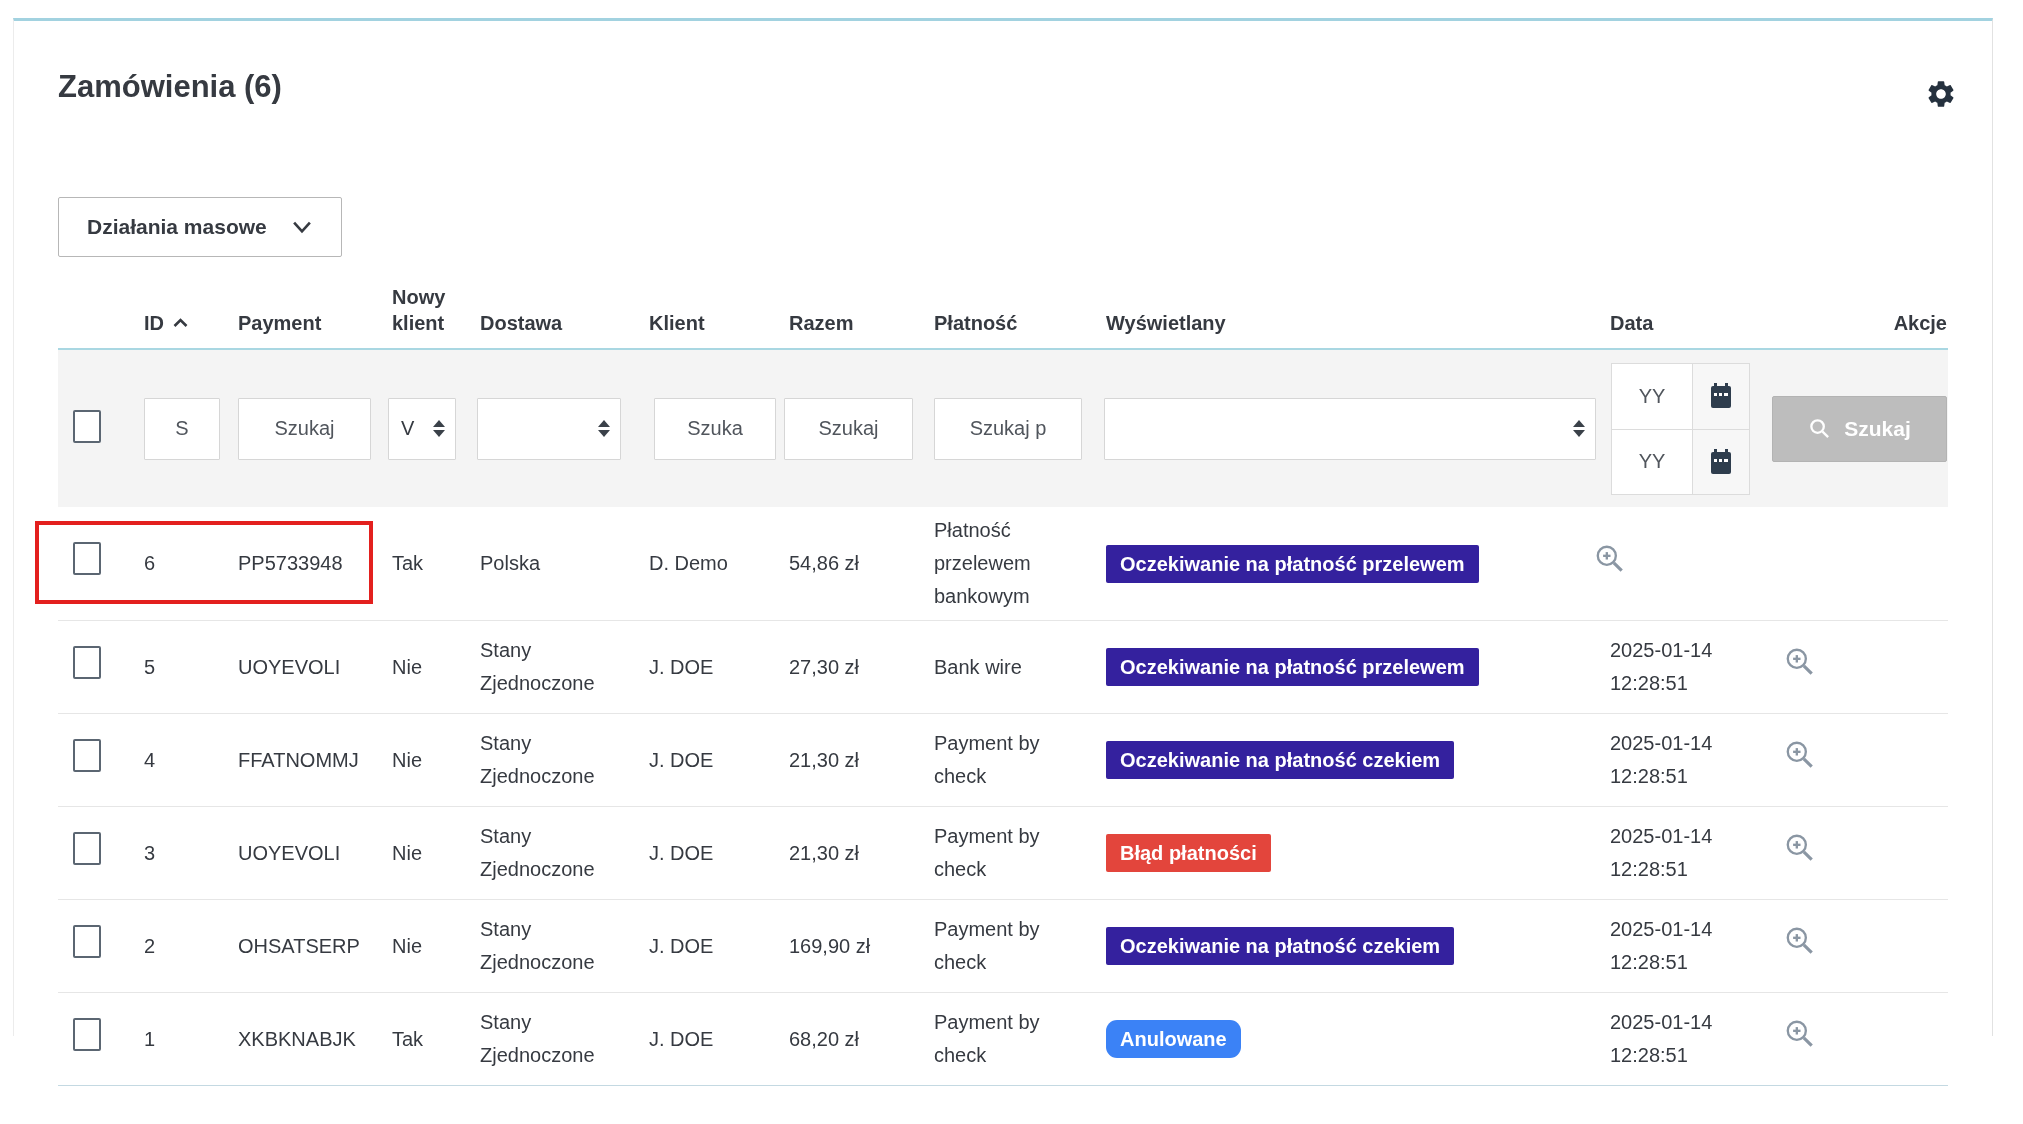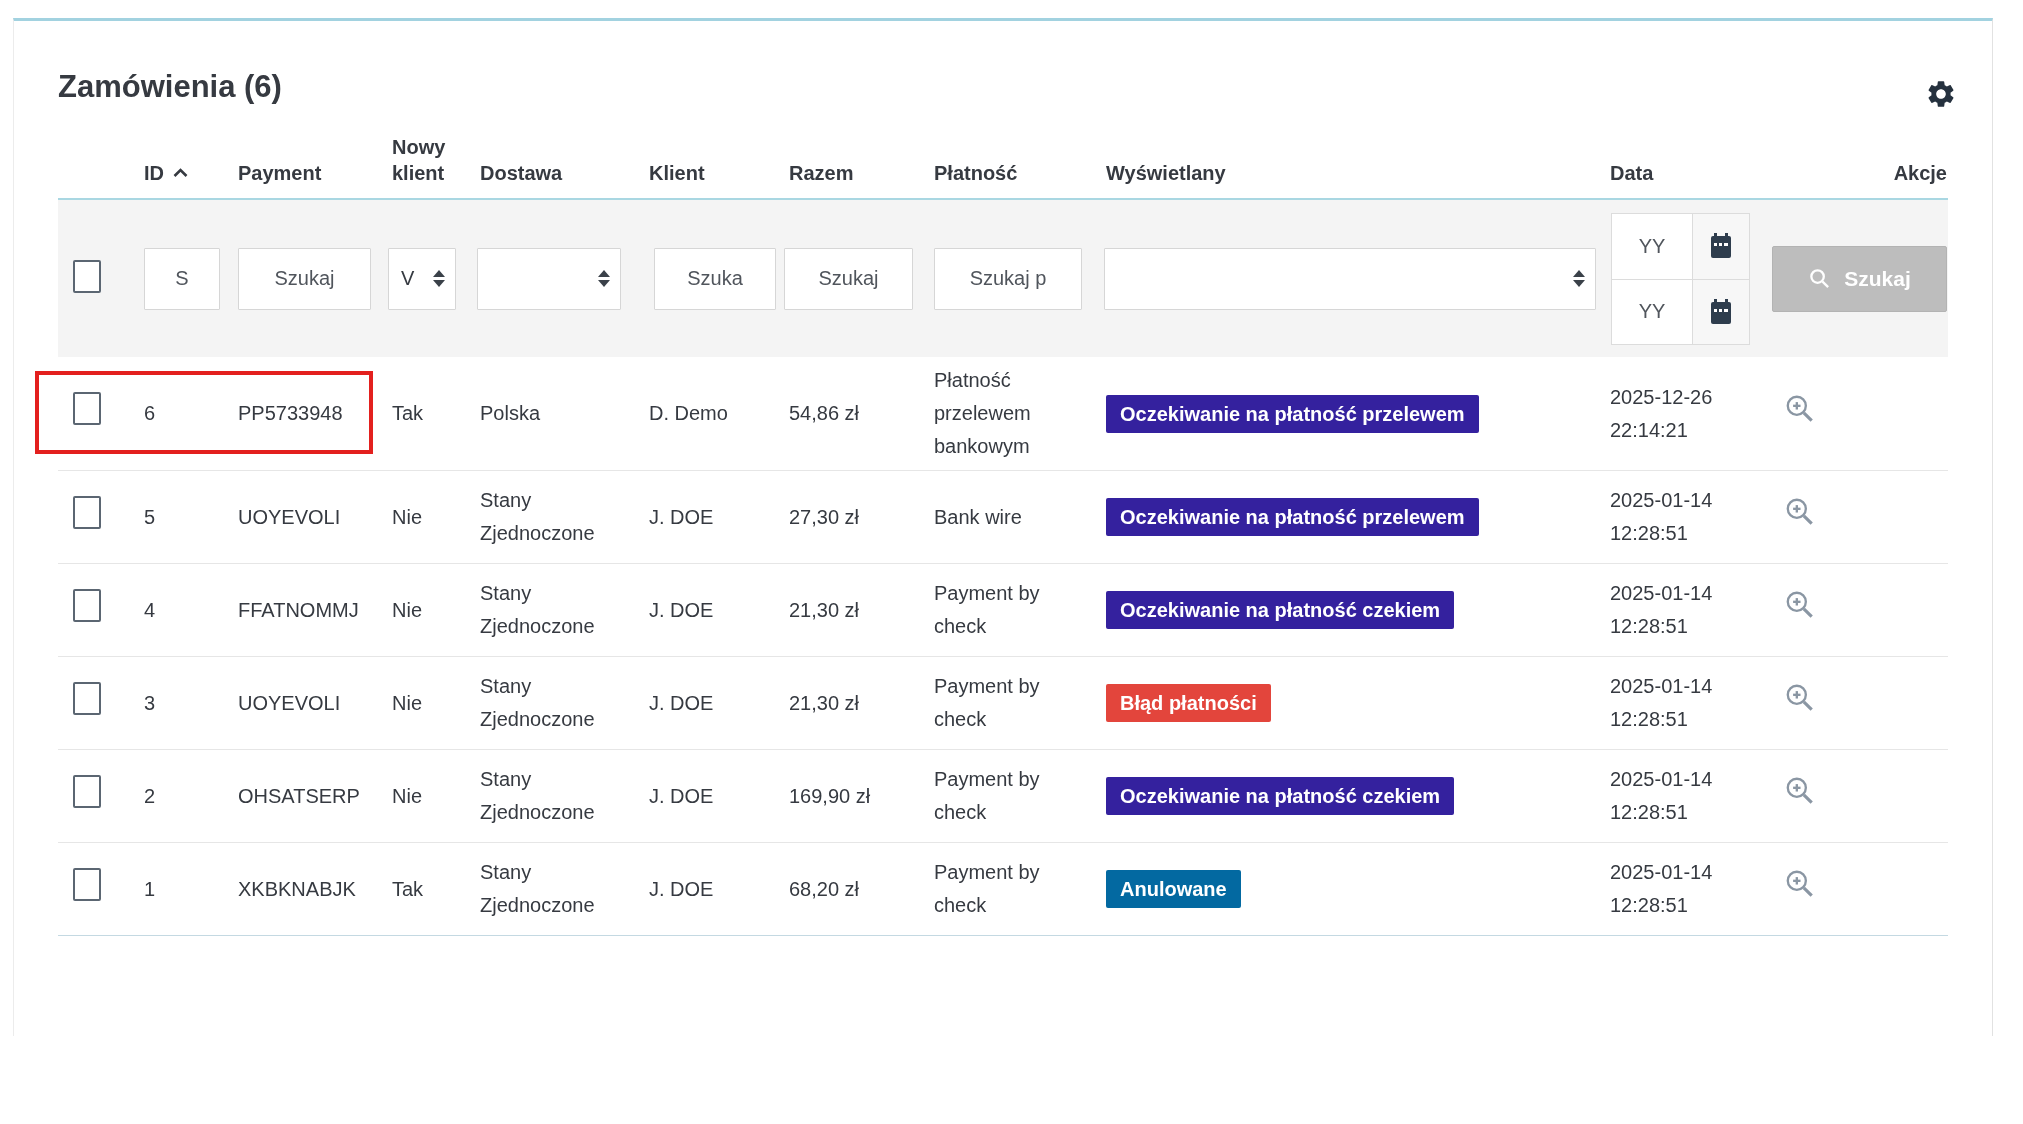--- a/index.html
+++ b/index.html
@@ -168,20 +168,26 @@
   <div class="inner">
 
     <h1 class="page-title">Zamówienia (6)</h1>
 
     <button class="gear-btn">
       <svg viewBox="0 0 24 24">
           <path d="M19.14,12.94c0.04-0.3,0.06-0.61,0.06-0.94c0-0.32-0.02-0.64-0.07-0.94l2.03-1.58c0.18-0.14,0.23-0.41,0.12-0.61 l-1.92-3.32c-0.12-0.22-0.37-0.29-0.59-0.22l-2.39,0.96c-0.5-0.38-1.03-0.7-1.62-0.94L14.4,2.81c-0.04-0.24-0.24-0.41-0.48-0.41 h-3.84c-0.24,0-0.43,0.17-0.47,0.41L9.25,5.35C8.66,5.59,8.12,5.92,7.63,6.29L5.24,5.33c-0.22-0.08-0.47,0-0.59,0.22L2.74,8.87 C2.62,9.08,2.66,9.34,2.86,9.48l2.03,1.58C4.84,11.36,4.8,11.69,4.8,12s0.02,0.64,0.07,0.94l-2.03,1.58 c-0.18,0.14-0.23,0.41-0.12,0.61l1.92,3.32c0.12,0.22,0.37,0.29,0.59,0.22l2.39-0.96c0.5,0.38,1.03,0.7,1.62,0.94l0.36,2.54 c0.05,0.24,0.24,0.41,0.48,0.41h3.84c0.24,0,0.44-0.17,0.47-0.41l0.36-2.54c0.59-0.24,1.13-0.56,1.62-0.94l2.39,0.96 c0.22,0.08,0.47,0,0.59-0.22l1.92-3.32c0.12-0.22,0.07-0.47-0.12-0.61L19.14,12.94z M12,15.6c-1.98,0-3.6-1.62-3.6-3.6 s1.62-3.6,3.6-3.6s3.6,1.62,3.6,3.6S13.98,15.6,12,15.6z"></path>
         </svg>
     </button>
 
+    <button class="bulk-btn">
+      <span>Działania masowe</span>
+      <svg viewBox="0 0 24 16">
+          <polyline points="3 3 12 13 21 3"></polyline>
+        </svg>
+    </button>
 
     <div class="thead">
       <div class="col col-check"></div>
       <div class="col col-id">
         <span class="th-id">
           <span>ID</span>
           <svg viewBox="0 0 16 10">
               <polyline points="2 8 8 2 14 8"></polyline>
             </svg>
         </span>
@@ -294,24 +300,20 @@
       <span class="indeks-text">PP5733948</span>
     </div>
     <div class="col col-nowy">Tak</div>
     <div class="col col-dostawa">Polska</div>
     <div class="col col-klient">D. Demo</div>
     <div class="col col-razem">54,86 zł</div>
     <div class="col col-platnosc">Płatność przelewem bankowym</div>
     <div class="col col-wyswietlany">
       <span class="badge" style="background-color: rgb(52, 33, 158);">Oczekiwanie na płatność przelewem</span>
     </div>
-    <div class="col col-data">
-      <div>2025-12-26</div>
-      <div>22:14:21</div>
-    </div>
     <div class="col col-akcje">
       <span class="action">
         <svg viewBox="0 0 32 32" fill="none" stroke="#8a96a3" stroke-width="2.2">
                 <circle cx="13" cy="13" r="8.5"></circle>
                 <line x1="19.6" y1="19.6" x2="27" y2="27" stroke-width="3"></line>
                 <line x1="9.5" y1="13" x2="16.5" y2="13"></line>
                 <line x1="13" y1="9.5" x2="13" y2="16.5"></line>
               </svg>
       </span>
     </div>
@@ -448,21 +450,21 @@
     <div class="col col-id">1</div>
     <div class="col col-indeks">
       <span class="indeks-text">XKBKNABJK</span>
     </div>
     <div class="col col-nowy">Tak</div>
     <div class="col col-dostawa">Stany Zjednoczone</div>
     <div class="col col-klient">J. DOE</div>
     <div class="col col-razem">68,20 zł</div>
     <div class="col col-platnosc">Payment by check</div>
     <div class="col col-wyswietlany">
-      <span class="badge" style="background-color: #0369a1;">Anulowane</span>
+      <span class="badge" style="background-color: #3b82f6; border-radius: 11px;">Anulowane</span>
     </div>
     <div class="col col-data">
       <div>2025-01-14</div>
       <div>12:28:51</div>
     </div>
     <div class="col col-akcje">
       <span class="action">
         <svg viewBox="0 0 32 32" fill="none" stroke="#8a96a3" stroke-width="2.2">
                 <circle cx="13" cy="13" r="8.5"></circle>
                 <line x1="19.6" y1="19.6" x2="27" y2="27" stroke-width="3"></line>

